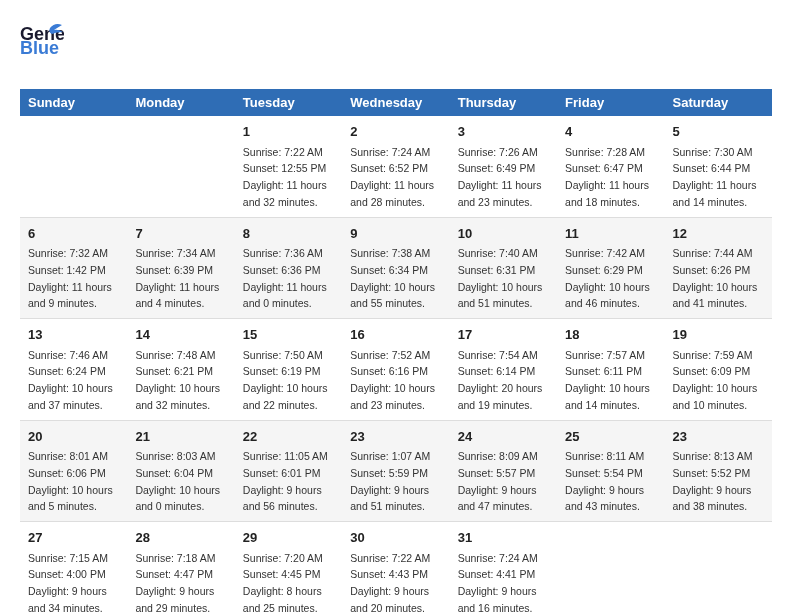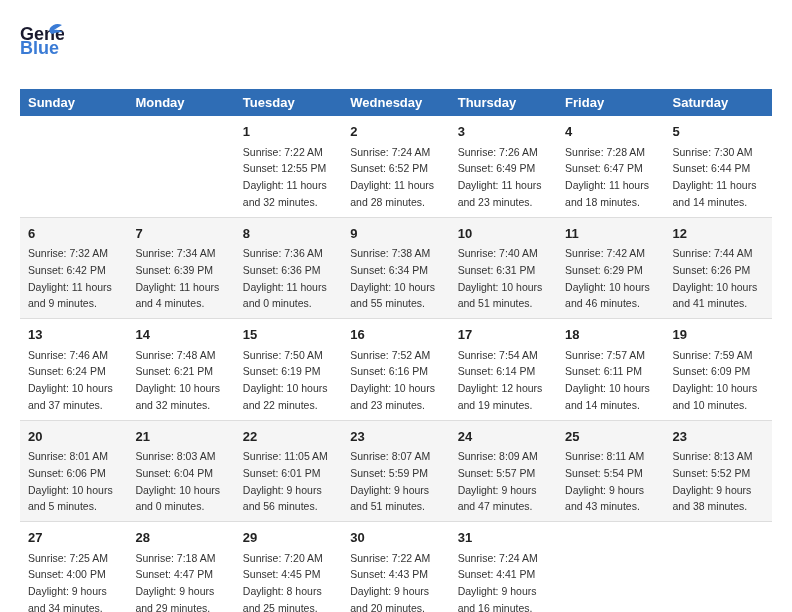--- a/index.html
+++ b/index.html
@@ -126,21 +126,21 @@
         <span class="day-info">Sunset: 6:47 PM</span><br>
         <span class="day-info">Daylight: 11 hours and 18 minutes.</span></td>
         <td><span class="day-num">5</span>
         <span class="day-info">Sunrise: 7:30 AM</span><br>
         <span class="day-info">Sunset: 6:44 PM</span><br>
         <span class="day-info">Daylight: 11 hours and 14 minutes.</span></td>
       </tr>
       <tr>
         <td><span class="day-num">6</span>
         <span class="day-info">Sunrise: 7:32 AM</span><br>
-        <span class="day-info">Sunset: 6:42 PM</span><br>
+        <span class="day-info">Sunset: 1:42 PM</span><br>
         <span class="day-info">Daylight: 11 hours and 9 minutes.</span></td>
         <td><span class="day-num">7</span>
         <span class="day-info">Sunrise: 7:34 AM</span><br>
         <span class="day-info">Sunset: 6:39 PM</span><br>
         <span class="day-info">Daylight: 11 hours and 4 minutes.</span></td>
         <td><span class="day-num">8</span>
         <span class="day-info">Sunrise: 7:36 AM</span><br>
         <span class="day-info">Sunset: 6:36 PM</span><br>
         <span class="day-info">Daylight: 11 hours and 0 minutes.</span></td>
         <td><span class="day-num">9</span>
@@ -173,21 +173,21 @@
         <span class="day-info">Sunrise: 7:50 AM</span><br>
         <span class="day-info">Sunset: 6:19 PM</span><br>
         <span class="day-info">Daylight: 10 hours and 22 minutes.</span></td>
         <td><span class="day-num">16</span>
         <span class="day-info">Sunrise: 7:52 AM</span><br>
         <span class="day-info">Sunset: 6:16 PM</span><br>
         <span class="day-info">Daylight: 10 hours and 23 minutes.</span></td>
         <td><span class="day-num">17</span>
         <span class="day-info">Sunrise: 7:54 AM</span><br>
         <span class="day-info">Sunset: 6:14 PM</span><br>
-        <span class="day-info">Daylight: 12 hours and 19 minutes.</span></td>
+        <span class="day-info">Daylight: 20 hours and 19 minutes.</span></td>
         <td><span class="day-num">18</span>
         <span class="day-info">Sunrise: 7:57 AM</span><br>
         <span class="day-info">Sunset: 6:11 PM</span><br>
         <span class="day-info">Daylight: 10 hours and 14 minutes.</span></td>
         <td><span class="day-num">19</span>
         <span class="day-info">Sunrise: 7:59 AM</span><br>
         <span class="day-info">Sunset: 6:09 PM</span><br>
         <span class="day-info">Daylight: 10 hours and 10 minutes.</span></td>
       </tr>
       <tr>
@@ -197,39 +197,39 @@
         <span class="day-info">Daylight: 10 hours and 5 minutes.</span></td>
         <td><span class="day-num">21</span>
         <span class="day-info">Sunrise: 8:03 AM</span><br>
         <span class="day-info">Sunset: 6:04 PM</span><br>
         <span class="day-info">Daylight: 10 hours and 0 minutes.</span></td>
         <td><span class="day-num">22</span>
         <span class="day-info">Sunrise: 11:05 AM</span><br>
         <span class="day-info">Sunset: 6:01 PM</span><br>
         <span class="day-info">Daylight: 9 hours and 56 minutes.</span></td>
         <td><span class="day-num">23</span>
-        <span class="day-info">Sunrise: 8:07 AM</span><br>
+        <span class="day-info">Sunrise: 1:07 AM</span><br>
         <span class="day-info">Sunset: 5:59 PM</span><br>
         <span class="day-info">Daylight: 9 hours and 51 minutes.</span></td>
         <td><span class="day-num">24</span>
         <span class="day-info">Sunrise: 8:09 AM</span><br>
         <span class="day-info">Sunset: 5:57 PM</span><br>
         <span class="day-info">Daylight: 9 hours and 47 minutes.</span></td>
         <td><span class="day-num">25</span>
         <span class="day-info">Sunrise: 8:11 AM</span><br>
         <span class="day-info">Sunset: 5:54 PM</span><br>
         <span class="day-info">Daylight: 9 hours and 43 minutes.</span></td>
         <td><span class="day-num">23</span>
         <span class="day-info">Sunrise: 8:13 AM</span><br>
         <span class="day-info">Sunset: 5:52 PM</span><br>
         <span class="day-info">Daylight: 9 hours and 38 minutes.</span></td>
       </tr>
       <tr>
         <td><span class="day-num">27</span>
-        <span class="day-info">Sunrise: 7:25 AM</span><br>
+        <span class="day-info">Sunrise: 7:15 AM</span><br>
         <span class="day-info">Sunset: 4:00 PM</span><br>
         <span class="day-info">Daylight: 9 hours and 34 minutes.</span></td>
         <td><span class="day-num">28</span>
         <span class="day-info">Sunrise: 7:18 AM</span><br>
         <span class="day-info">Sunset: 4:47 PM</span><br>
         <span class="day-info">Daylight: 9 hours and 29 minutes.</span></td>
         <td><span class="day-num">29</span>
         <span class="day-info">Sunrise: 7:20 AM</span><br>
         <span class="day-info">Sunset: 4:45 PM</span><br>
         <span class="day-info">Daylight: 8 hours and 25 minutes.</span></td>

